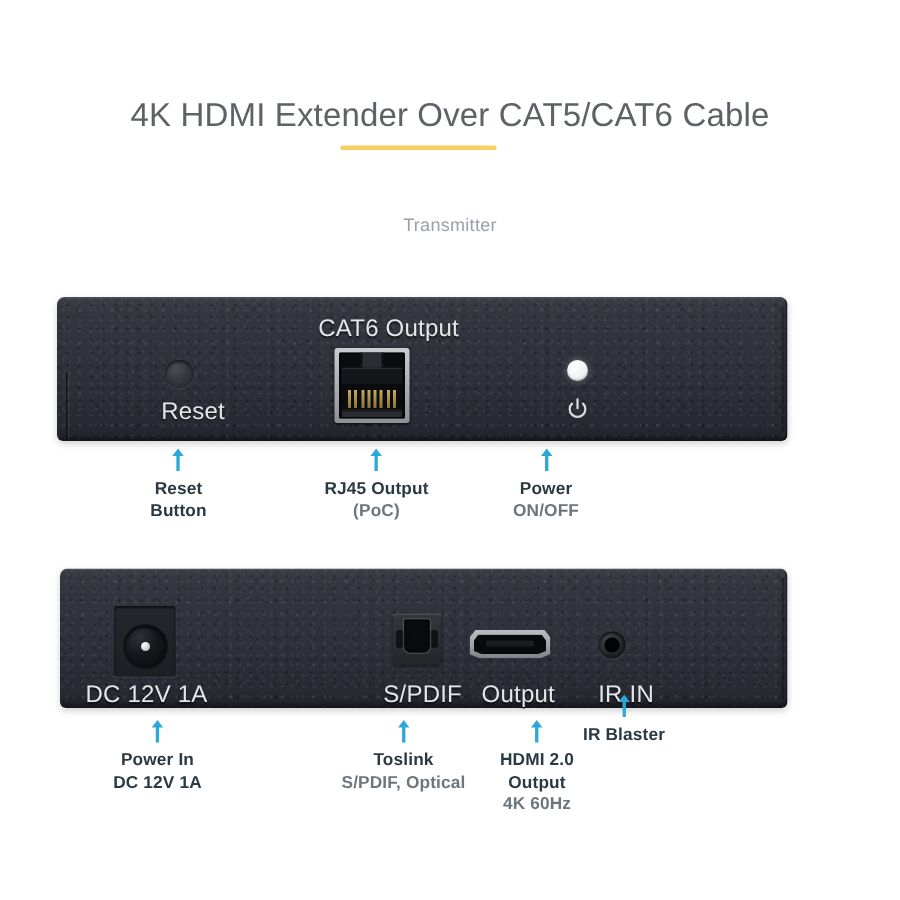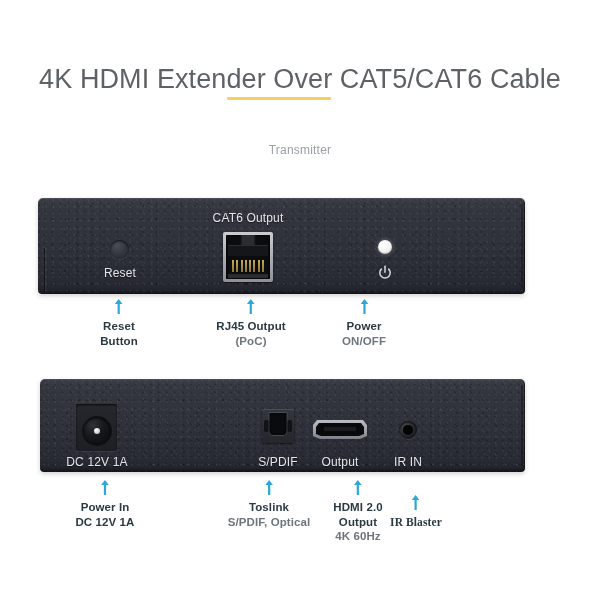--- a/index.html
+++ b/index.html
@@ -16,21 +16,21 @@
     -webkit-font-smoothing: antialiased;
   }
 
   
   #page-title {
     position: absolute;
     left: 0;
     top: 64px;
     width: 600px;
     text-align: center;
-    font-size: 27px;
+    font-size: 22px;
     font-weight: 400;
     color: #5e6266;
     letter-spacing: 0.1px;
     white-space: nowrap;
   }
   #title-underline {
     position: absolute;
     left: 227px;
     top: 97px;
     width: 104px;
@@ -100,26 +100,26 @@
     width: 2px;
     height: 88%;
     background: rgba(0,0,0,0.28);
     border-radius: 1px;
   }
 
   
   .silk {
     position: absolute;
     color: #e4e6ea;
-    font-size: 12px;
+    font-size: 16px;
     font-weight: 400;
     letter-spacing: 0.15px;
     white-space: nowrap;
     text-shadow: 0 1px 1px rgba(0,0,0,0.6);
-    text-align: center;
+    text-align: right;
   }
 
   
   #reset-button {
     position: absolute;
     left: 110px;
     top: 240px;
     width: 19px;
     height: 19px;
     border-radius: 50%;
@@ -488,18 +488,18 @@
 
 <div class="callout" style="left:358px; top:479px;">
   <svg class="callout-arrow-icon" viewBox="0 0 11 17">
     <path d="M5.5 1 L9.3 6 H6.6 V16 H4.4 V6 H1.7 Z" fill="currentColor"></path>
   </svg>
   <span class="callout-line">HDMI 2.0</span>
   <span class="callout-line">Output</span>
   <span class="callout-line sub">4K 60Hz</span>
 </div>
 
-<div class="callout" style="left:416px; top:494px;font-family:Liberation Serif, serif;">
+<div class="callout" style="left:416px; top:462px;">
   <svg class="callout-arrow-icon" viewBox="0 0 11 17">
     <path d="M5.5 1 L9.3 6 H6.6 V16 H4.4 V6 H1.7 Z" fill="currentColor"></path>
   </svg>
   <span class="callout-line">IR Blaster</span>
 </div>
 
 </body></html>

